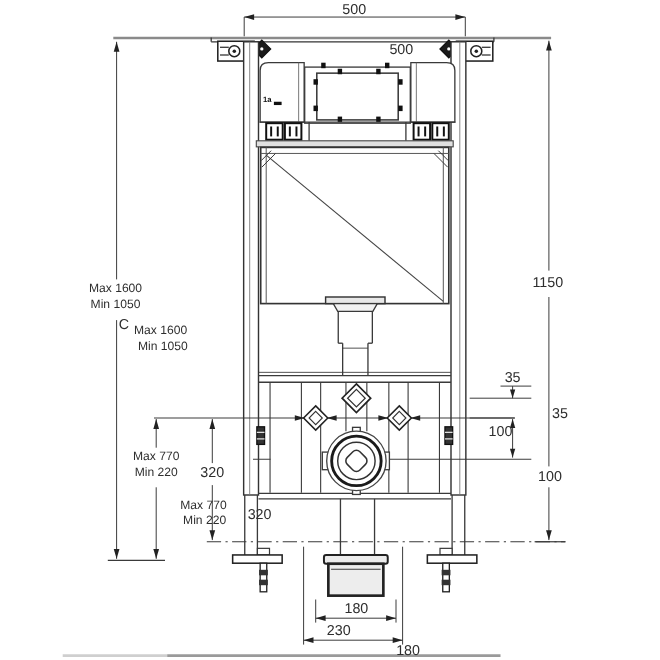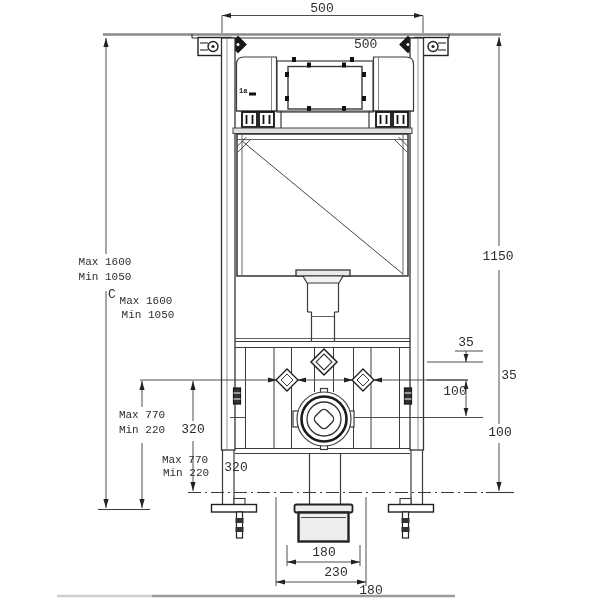--- a/index.html
+++ b/index.html
@@ -1,17 +1,17 @@
 <!DOCTYPE html>
 <html><head>
 <meta charset="utf-8">
 <style>
   html,body{margin:0;padding:0;background:#fff;}
   .scene{position:relative;width:600px;height:600px;background:#fff;overflow:hidden;
-         font-family:Liberation Mono, monospace;}
+         font-family:Liberation Sans, sans-serif;}
   .scene svg{position:absolute;left:0;top:0;}
   .lbl{position:absolute;color:#2e2e2e;font-size:13px;line-height:1.05;white-space:nowrap;
        transform:translateX(-50%);}
   .lbl.sm{font-size:11px;}
   .lbl.left{transform:none;}
   .lbl.logo{font-size:7px;font-weight:bold;color:#111;letter-spacing:0;}
 </style>
 </head>
 <body>
 
@@ -304,18 +304,18 @@
 <div class="lbl" style="left:500px;top:426px;">100</div>
 
 <div class="lbl sm" style="left:142px;top:410px;">Max 770</div>
 <div class="lbl sm" style="left:142px;top:425px;">Min 220</div>
 <div class="lbl" style="left:193px;top:423px;">320</div>
 <div class="lbl sm" style="left:185px;top:455px;">Max 770</div>
 <div class="lbl sm" style="left:186px;top:468px;">Min 220</div>
 <div class="lbl" style="left:236px;top:461px;">320</div>
 
 <div class="lbl" style="left:324px;top:546px;">180</div>
-<div class="lbl" style="left:336px;top:566px;">230</div>
+<div class="lbl" style="left:308px;top:566px;">230</div>
 <div class="lbl" style="left:371px;top:584px;">180</div>
 
 <div class="lbl left logo" style="left:239px;top:88px;">1a</div>
 
 </div>
 
 </body></html>

